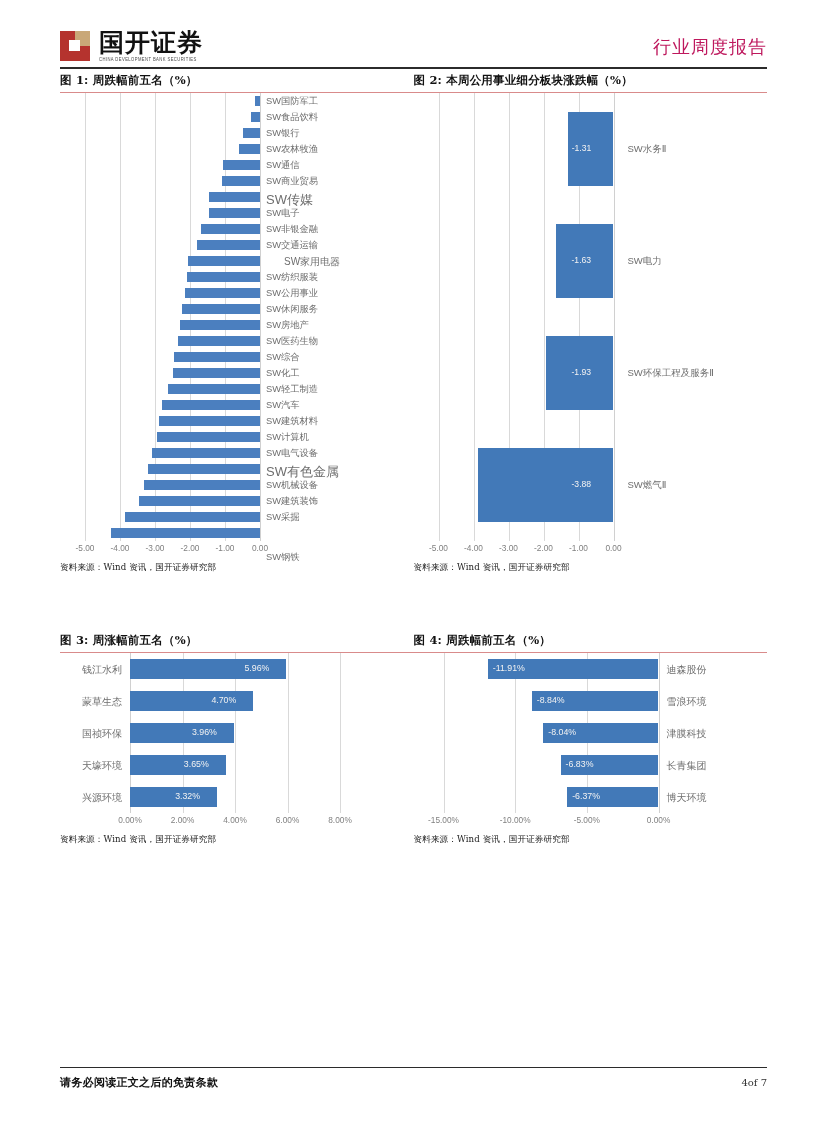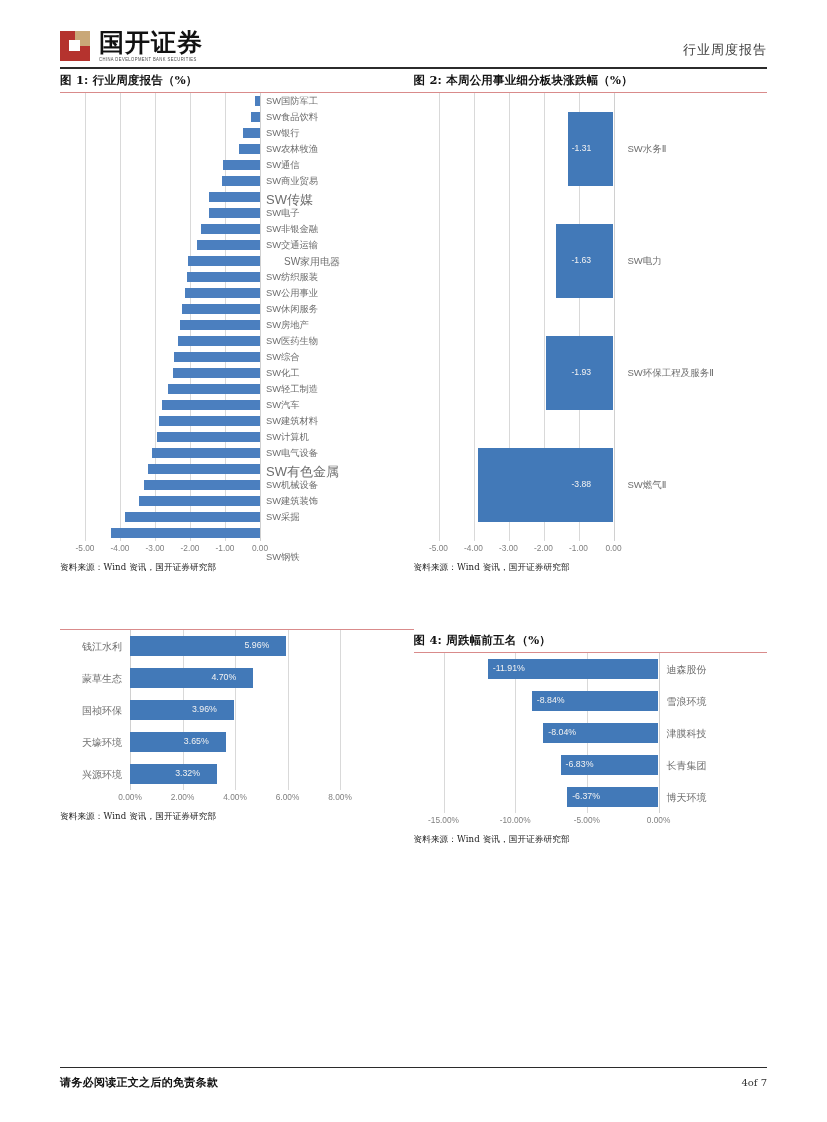--- a/index.html
+++ b/index.html
@@ -38,21 +38,21 @@
   .brand-cn {
     font-family: "DejaVu Serif", "Liberation Serif", serif;
     font-size: 25px; font-weight: 700; letter-spacing: 1px; color: #111;
   }
   .brand-en {
     font-size: 4.2px; letter-spacing: 0.4px; color: #4a4a4a;
     margin-top: 3px; transform: scaleY(1.1); transform-origin: left top;
   }
   .header-right {
     font-family: "DejaVu Serif", "Liberation Serif", serif;
-    font-size: 13px; color: #404040; padding-bottom: 3px; letter-spacing: 1px;
+    font-size: 18px; color: #be185d; padding-bottom: 3px; letter-spacing: 1px;
   }
   .header-rule { border-top: 2.2px solid #2b2b2b; margin-top: 5px; }
 
   
   .fig-row { display: flex; gap: 0; }
   .fig-col { width: 353.5px; }
   .fig-col.right { margin-left: 0; }
 
   .fig-title {
     font-family: "DejaVu Serif", "Liberation Serif", serif;
@@ -115,21 +115,21 @@
         <span class="brand-en">CHINA DEVELOPMENT BANK SECURITIES</span>
       </div>
     </div>
     <div class="header-right">行业周度报告</div>
   </div>
   <div class="header-rule"></div>
 
   <div class="fig-row">
 
     <div class="fig-col">
-      <div class="fig-title">图 1: 行业周度报告（%）</div>
+      <div class="fig-title">图 1: 周跌幅前五名（%）</div>
       <div class="fig-rule-top"></div>
       <div class="fig-body">
         <div class="chart">
           <div class="plot" id="plot1" style="height: 448px; width: 175px; margin-left: 25px;">
               <div class="gridline" style="left: 0px;"></div>
               <div class="gridline" style="left: 35px;"></div>
               <div class="gridline" style="left: 70px;"></div>
               <div class="gridline" style="left: 105px;"></div>
               <div class="gridline" style="left: 140px;"></div>
               <div class="gridline axis0" style="left: 175px;"></div>
@@ -240,20 +240,21 @@
       </div>
       <div class="fig-src">资料来源：Wind 资讯，国开证券研究部</div>
     </div>
   </div>
 
   <div class="spacer-mid"></div>
 
   <div class="fig-row">
 
     <div class="fig-col">
+      <div class="fig-title">图 3: 周涨幅前五名（%）</div>
       <div class="fig-rule-top"></div>
       <div class="fig-body">
         <div class="chart">
           <div class="plot" id="plot3" style="height: 160px; width: 210px; margin-left: 70px;">
               <div class="gridline axis0" style="left: 0px;"></div>
               <div class="gridline" style="left: 52.5px;"></div>
               <div class="gridline" style="left: 105px;"></div>
               <div class="gridline" style="left: 157.5px;"></div>
               <div class="gridline" style="left: 210px;"></div>
               <div class="bar" style="left: 0px; top: 6.08px; width: 156.45px; height: 19.84px; background: rgb(66, 121, 184);"></div>

